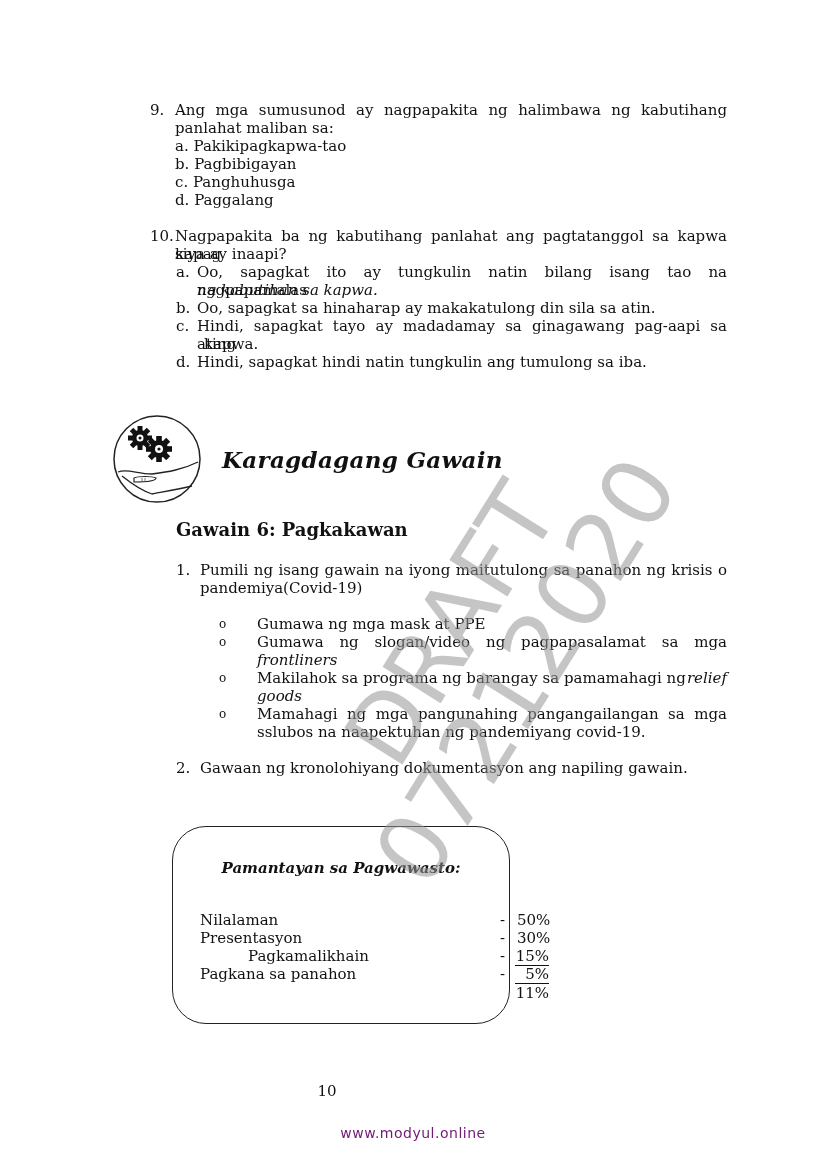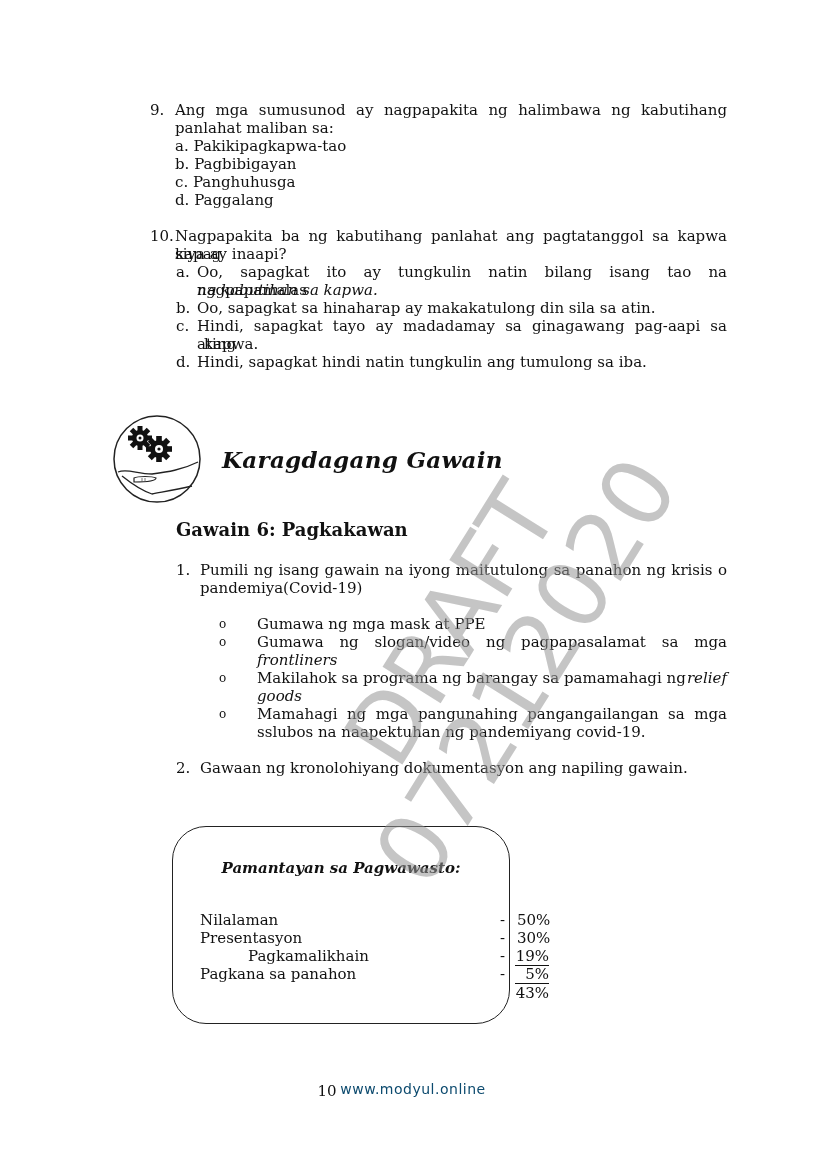--- a/index.html
+++ b/index.html
@@ -34,22 +34,22 @@
     .u { border-bottom: 1.3px solid #111; }
     .watermark {
       position: absolute; left: 250px; top: 560px;
       transform: rotate(-58deg); transform-origin: center center;
       color: rgba(150,150,150,0.55);
       font-family: "DejaVu Sans", "Liberation Sans", sans-serif;
       font-size: 94px; line-height: 88px; text-align: center; white-space: nowrap;
       pointer-events: none;
     }
     .page-num { position: absolute; left: 0; width: 654px; top: 1082px; text-align: center; font-size: 15px; }
-    .site { position: absolute; left: 0; width: 826px; top: 1081px; text-align: center;
-      font-family: "DejaVu Sans", "Liberation Sans", sans-serif; font-size: 14px; color: #0c4a6e; letter-spacing: 0.5px; }
+    .site { position: absolute; left: 0; width: 826px; top: 1125px; text-align: center;
+      font-family: "DejaVu Sans", "Liberation Sans", sans-serif; font-size: 14px; color: #701a75; letter-spacing: 0.5px; }
     .bullet { position: absolute; font-size: 12px; line-height: 18px; }
   </style>
 </head>
 <body>
 
 <div class="page">
 
   <div class="t" style="left:150px; top:101px;">9.</div>
   <div class="t just" style="left:175px; top:101px; width:552px;">Ang mga sumusunod ay nagpapakita ng halimbawa ng kabutihang</div>
   <div class="t" style="left:175px; top:119px;">panlahat maliban sa:</div>
@@ -143,27 +143,27 @@
   <div class="t" style="left:200px; top:911px;">Nilalaman</div>
   <div class="t" style="left:500px; top:911px;">-</div>
   <div class="t" style="left:517px; top:911px; width:32px; text-align:right;">50%</div>
 
   <div class="t" style="left:200px; top:929px;">Presentasyon</div>
   <div class="t" style="left:500px; top:929px;">-</div>
   <div class="t" style="left:517px; top:929px; width:32px; text-align:right;">30%</div>
 
   <div class="t" style="left:200px; top:947px;margin-left:48px;">Pagkamalikhain</div>
   <div class="t" style="left:500px; top:947px;">-</div>
-  <div class="t u" style="left:515px; top:947px; width:34px; text-align:right;">19%</div>
+  <div class="t u" style="left:515px; top:947px; width:34px; text-align:right;">15%</div>
 
   <div class="t" style="left:200px; top:965px;">Pagkana sa panahon</div>
   <div class="t" style="left:500px; top:965px;">-</div>
   <div class="t u" style="left:515px; top:965px; width:34px; text-align:right;">5%</div>
 
-  <div class="t" style="left:505px; top:984px; width:44px; text-align:right;">43%</div>
+  <div class="t" style="left:505px; top:984px; width:44px; text-align:right;">11%</div>
 
   <div class="watermark">
     <div>DRAFT</div>
     <div>07212020</div>
   </div>
 
   <div class="page-num">10</div>
   <div class="site">www.modyul.online</div>
 </div>
 

